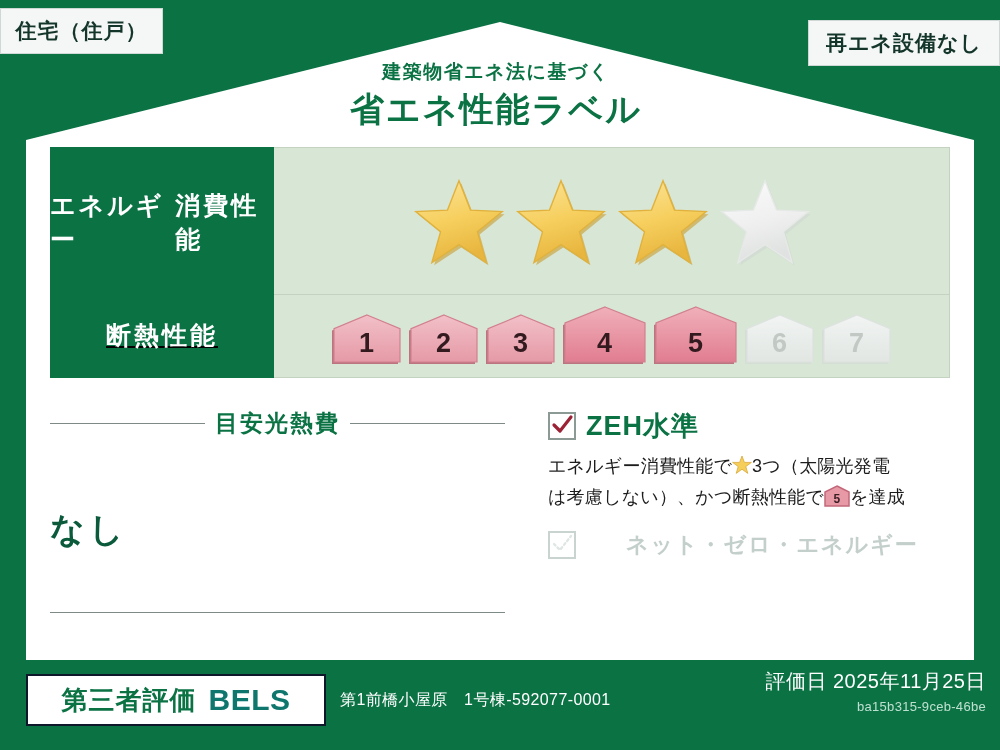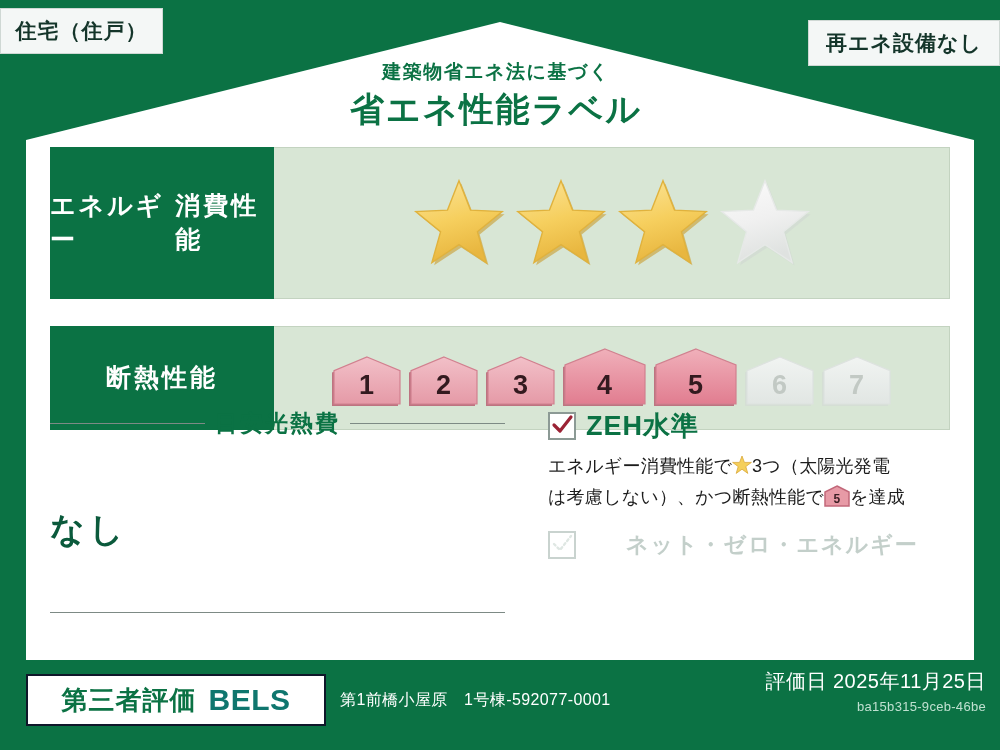--- a/index.html
+++ b/index.html
@@ -62,21 +62,21 @@
 
   
   .perf-row {
     position: absolute;
     left: 50px;
     width: 900px;
     display: flex;
     align-items: stretch;
   }
   #row-energy    { top: 147px; height: 152px; }
-  #row-insulation{ top: 326px; height: 104px;  }
+  #row-insulation{ top: 294px; height: 84px; text-decoration: underline;  }
 
   .perf-label {
     width: 224px;
     background: #0b7244;
     color: #ffffff;
     display: flex; flex-direction: row;
     align-items: center; justify-content: center;
     font-size: 25px; font-weight: 700; letter-spacing: 3px;
     line-height: 1.35;
     flex: none;

